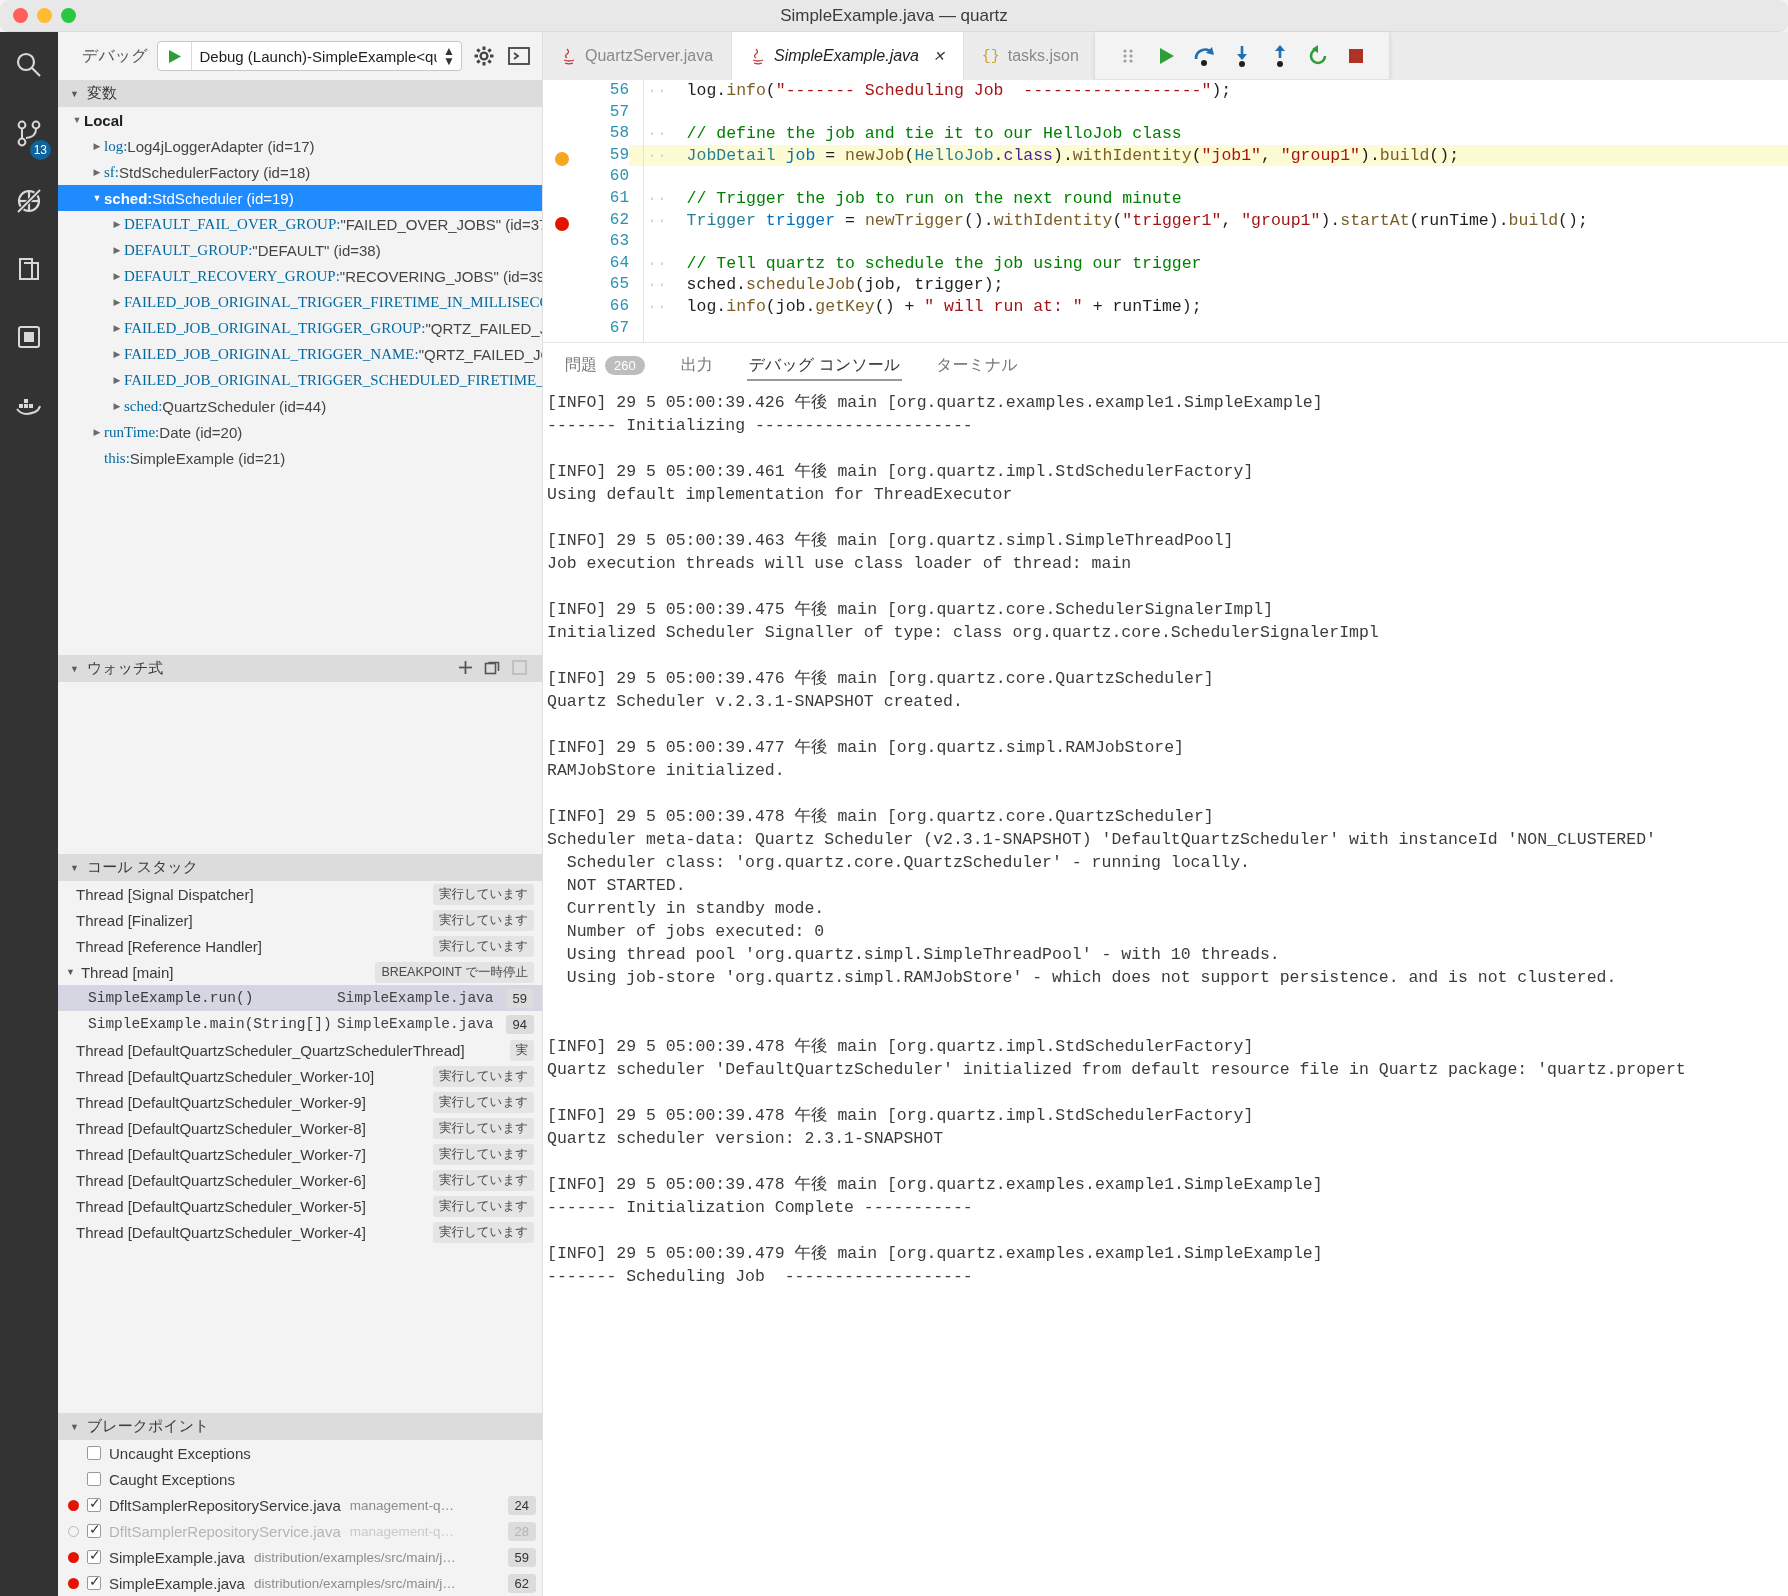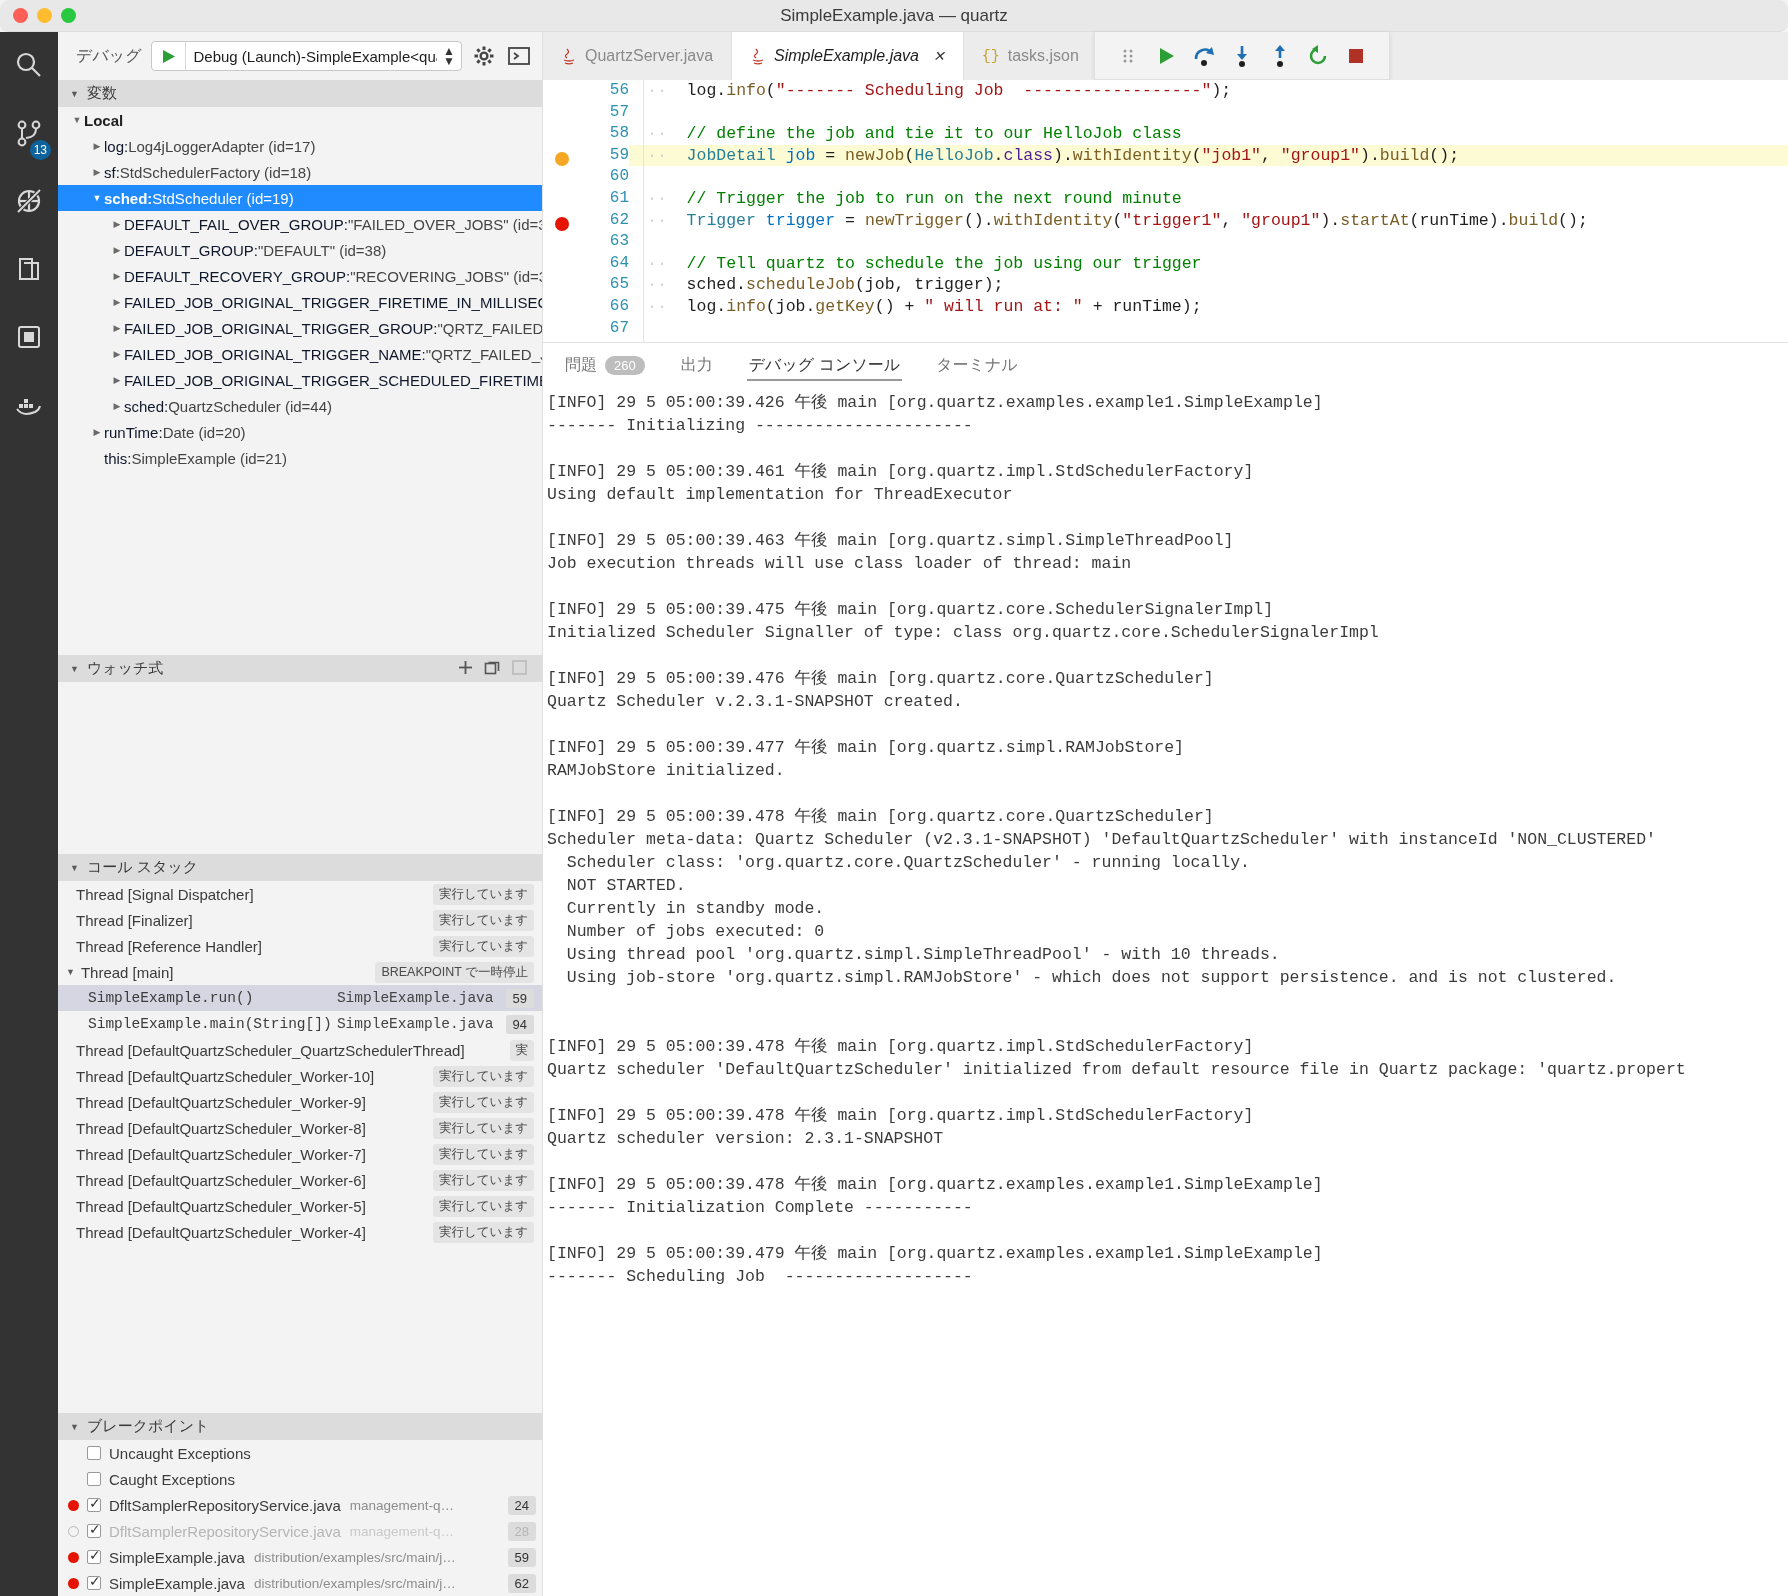--- a/index.html
+++ b/index.html
@@ -47,21 +47,21 @@
   }
 
   
   .sidebar {
     width: 485px; flex: none; background: #f3f3f3;
     border-right: 1px solid #e0e0e0;
     display: flex; flex-direction: column; min-height: 0;
   }
   .debug-toolbar {
     height: 48px; display: flex; align-items: center; gap: 9px;
-    padding: 0 10px 0 18px; background: #f3f3f3;
+    padding: 0 10px 0 24px; background: #f3f3f3;
   }
   .debug-label { font-size: 16px; color: #555; white-space: nowrap; }
   .launch-box {
     display: flex; align-items: center; flex: 1; min-width: 0;
     height: 30px; border: 1px solid #c8c8c8; border-radius: 4px;
     background: #fff;
   }
   .play-green { padding: 0 8px; display: flex; align-items: center; }
   .launch-sel {
     flex: 1; min-width: 0; font-size: 15px; color: #1e1e1e;
@@ -81,21 +81,21 @@
 
   .tree { font-size: 15px; color: #3b3b3b; overflow: hidden; }
   .row {
     height: 26px; display: flex; align-items: center;
     white-space: nowrap; padding-right: 4px; overflow: hidden;
   }
   .row .arrow { width: 14px; font-size: 9px; color: #6a6a6a; flex: none; text-align: center; }
   .row .arrow.empty { visibility: hidden; }
   .varname { color: #a31515; }
   .varname.local { color: #1f1f1f; font-weight: bold; }
-  .varname.purple { color: #0f172a; }
+  .varname.purple { color: #0369a1; font-family: Liberation Serif, serif; }
   .varval { color: #444; }
   .row.selected { background: #1f8bff; }
   .row.selected * { color: #fff !important; }
 
   .varpanel { height: 548px; overflow: hidden; flex: none; }
   .watchpanel { height: 172px; flex: none; overflow: hidden; }
   .stackpanel { flex: 1; min-height: 0; overflow: hidden; }
   .bppanel { flex: none; overflow: hidden; }
 
   .stackrow {

